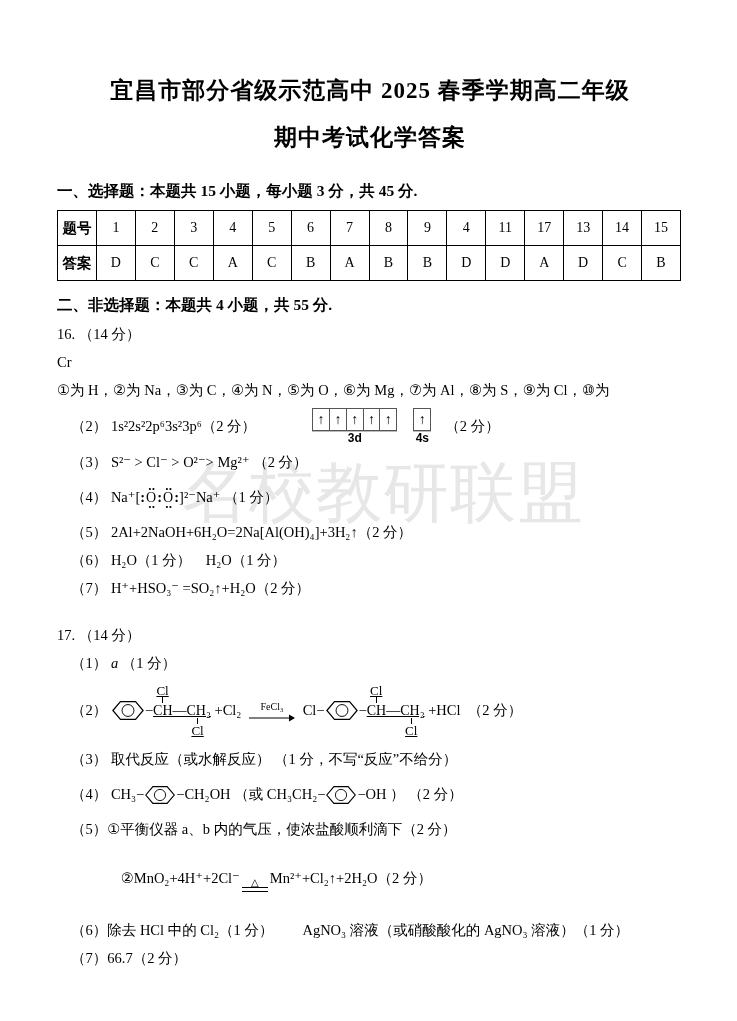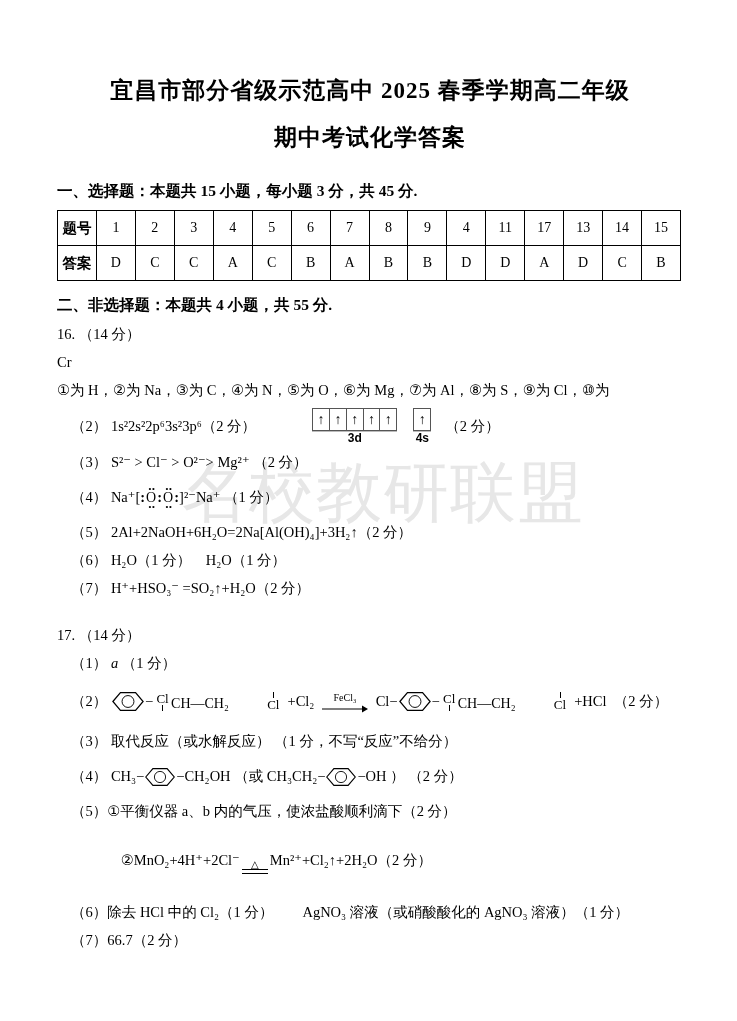--- a/index.html
+++ b/index.html
@@ -44,21 +44,21 @@
   .gap4s { margin-left:16px; }
   .orb-score { margin-left:14px; align-self:center; }
   
   .lewis-line { display:flex; align-items:center; }
   .odot { display:inline-flex; flex-direction:column; align-items:center; vertical-align:middle; line-height:1; margin:0 1px; }
   .odot .d { font-size:13px; line-height:5px; font-weight:bold; letter-spacing:-1px; }
   .odot .oa { font-size:14px; line-height:13px; }
   .colon { font-weight:bold; }
   
   .rxn { display:flex; align-items:center; margin:10px 0 12px 0; }
-  .stack { display:inline-flex; flex-direction:row; align-items:flex-end; line-height:1; font-size:14px; }
+  .stack { display:inline-flex; flex-direction:column; align-items:flex-start; line-height:1; font-size:14px;text-decoration:underline; }
   .stk-top { display:flex; flex-direction:column; align-items:center; width:17px; margin-left:1px; }
   .stk-bot { display:flex; flex-direction:column; align-items:center; width:21px; margin-left:34px; }
   .vbar { width:1px; height:6px; background:#000; display:block; }
   .stk-mid { white-space:nowrap; line-height:15px; }
   .cl { font-size:13px; line-height:13px; }
   .ring { vertical-align:middle; flex:none; }
   .rxn-arrow { display:inline-flex; flex-direction:column; align-items:center; margin:0 4px; }
   .cat { font-size:10px; line-height:14px;text-align:center; }
   .arr { display:block; }
   

